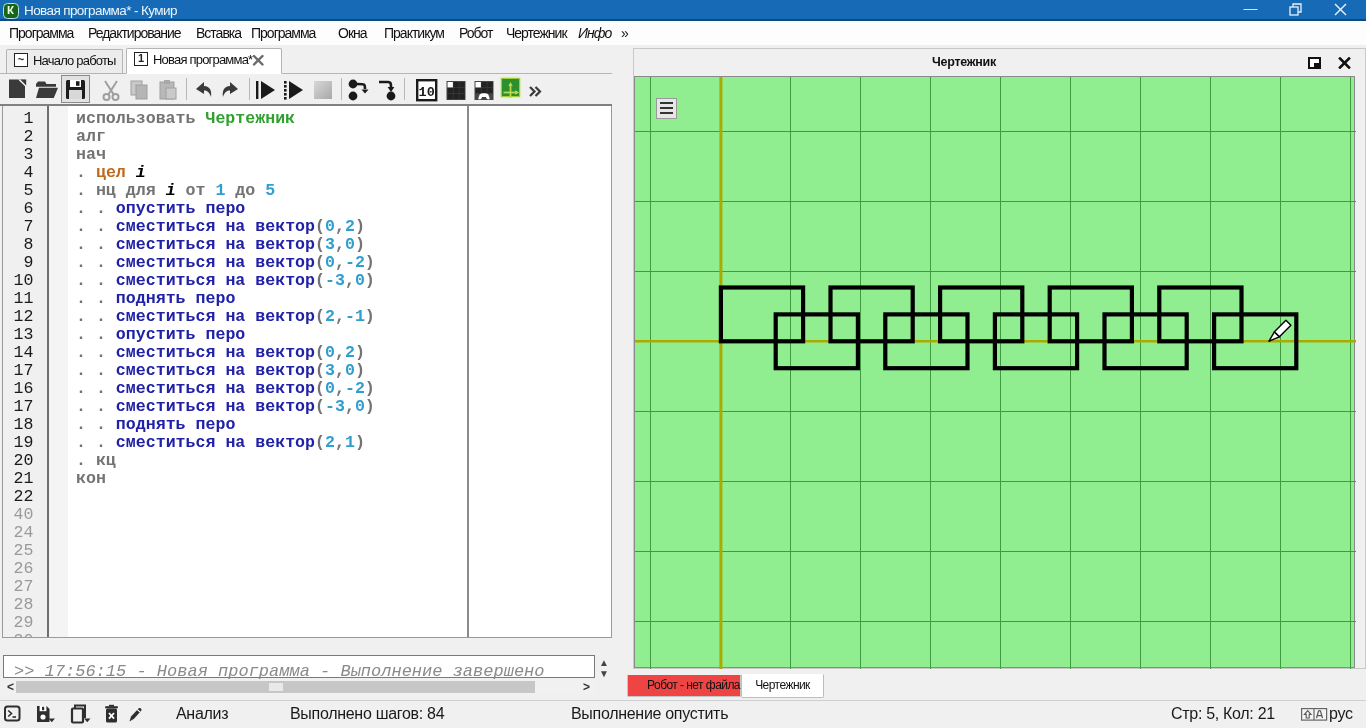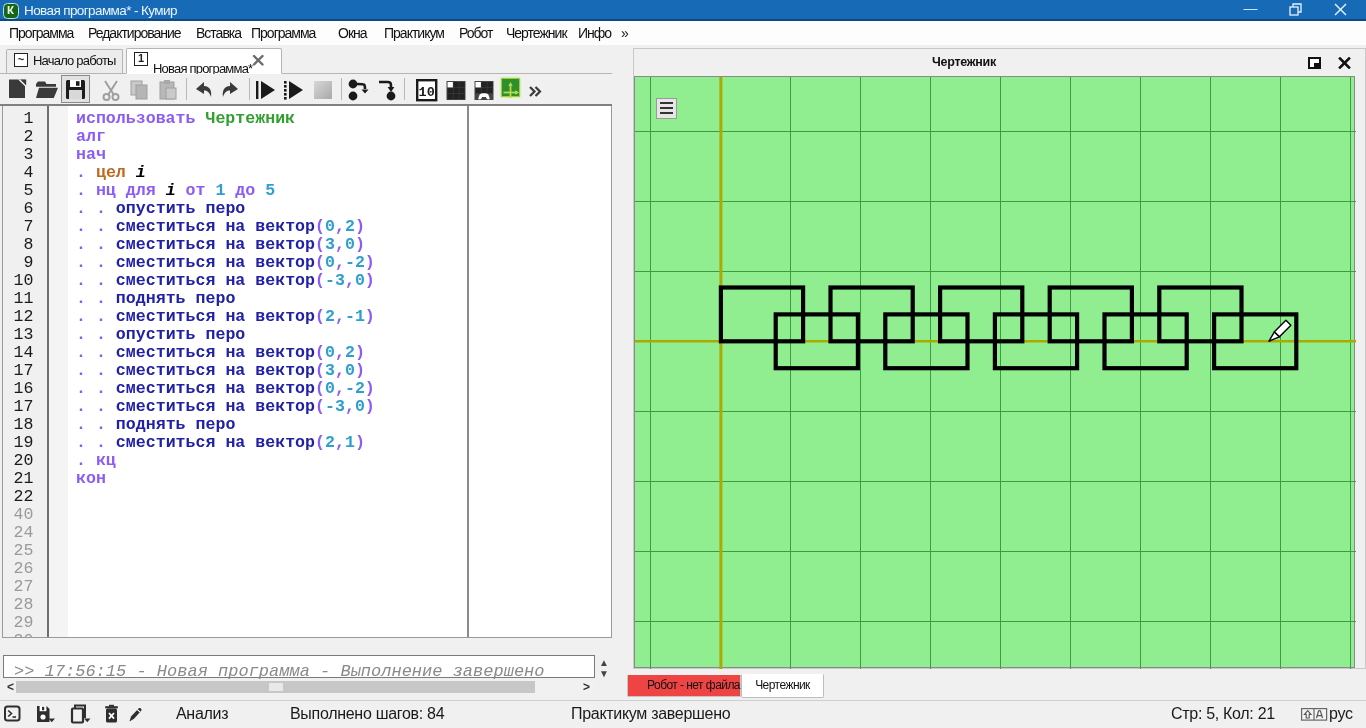--- a/index.html
+++ b/index.html
@@ -38,21 +38,21 @@
 #numbrd { position:absolute; left:44px; top:0; width:2px; height:100%; background:#6e6e6e; }
 #strip  { position:absolute; left:46px; top:0; width:19px; height:100%; background:#f4f4f4; }
 #panesep { position:absolute; left:463.5px; top:0; width:2px; height:100%; background:#8a8a8a; }
 #nums { position:absolute; left:0; top:4.5px; width:30.5px; text-align:right;
   font-family:"Liberation Mono", monospace; font-size:16.6px; color:#1a1a1a; }
 .ln { height:18px; line-height:18px; }
 .ln.dim { color:#9a9a9a; }
 #code { position:absolute; left:73px; top:4.5px; font-family:"Liberation Mono", monospace;
   font-size:16.6px; font-weight:bold; white-space:pre; }
 .cl { height:18px; line-height:18px; }
-.k { color:#8b5cf6;text-align:right; } .g { color:#31a031; } .o { color:#bf6a1f; }
+.k { color:#737373;text-align:right; } .g { color:#31a031; } .o { color:#bf6a1f; }
 .s { color:#2121a8; } .n { color:#2f9fd0; }
 .it { color:#000; font-style:italic; font-weight:bold; }
 
 #console { left:3px; top:655px; width:592px; height:23px; background:#fff; border:1px solid #7a7a7a; }
 #ctext { position:absolute; left:10px; top:5.5px; font-family:"Liberation Mono", monospace;
   font-style:italic; font-size:17px; color:#8a8a8a; white-space:pre; }
 .varr { position:absolute; left:597px; width:14px; height:11px; font-size:10px; color:#444; text-align:center; }
 
 #hscroll { left:3px; top:680px; width:592px; height:14px; background:#f1f1f1; }
 #hthumb { position:absolute; left:13px; top:1px; width:519px; height:12px; background:#c7c7c7; }
@@ -105,31 +105,31 @@
 </div>
 <div class="abs" id="menubar">
   <span class="mi" style="left:9px;">Программа</span>
   <span class="mi" style="left:88px;">Редактирование</span>
   <span class="mi" style="left:196px;">Вставка</span>
   <span class="mi" style="left:251px;">Программа</span>
   <span class="mi" style="left:338px;">Окна</span>
   <span class="mi" style="left:384px;">Практикум</span>
   <span class="mi" style="left:459px;">Робот</span>
   <span class="mi" style="left:506px;">Чертежник</span>
-  <span class="mi" style="left:578px;">Инфо</span>
+  <span class="mi" style="left:578px;font-style:italic;">Инфо</span>
   <span class="mi" style="left:621px;">»</span>
 </div>
 <div class="abs" id="tabbar">
   <div id="tabline"></div>
   <div class="tab1"></div>
   <div class="tab2"></div>
   <div class="tabico" style="left:14px; top:8px;">~</div>
   <span class="tabtxt" style="left:33px; top:8px;">Начало работы</span>
   <div class="tabico" style="left:134px; top:7px;">1</div>
-  <span class="tabtxt" style="left:153px; top:16px;">Новая программа*</span>
+  <span class="tabtxt" style="left:153px; top:7px;">Новая программа*</span>
   <svg class="abs" style="left:252px; top:9px;" width="13" height="13">
     <g stroke="#6b6b6b" stroke-width="2.4" stroke-linecap="round">
       <line x1="2" y1="2" x2="10.5" y2="10.5"></line>
         <line x1="10.5" y1="2" x2="2" y2="10.5"></line>
       </g>
     </svg>
 </div>
 <div class="abs" id="toolbar">
   <div id="tbline"></div>
   <svg class="ti" style="left:6px;" width="24" height="24">
@@ -405,16 +405,16 @@
       <path d="M10.2 5.5 L13.2 8.2" stroke="#fff" stroke-width="1.1" fill="none"></path>
     </svg>
   <svg class="abs" style="left:1301px; top:7px;" width="28" height="14">
       <rect x="0.6" y="0.6" width="25" height="11.5" fill="#f4f4f4" stroke="#666" stroke-width="1.2"></rect>
       <line x1="13" y1="0.6" x2="13" y2="12.1" stroke="#666" stroke-width="1.2"></line>
       <path d="M6.7 2.6 L10 6.4 H8.2 V10 H5.2 V6.4 H3.4 Z" fill="none" stroke="#555" stroke-width="1.1"></path>
       <path d="M15.5 10 L17.5 3.2 C17.8 2.4 19.2 2.4 19.5 3.2 L21.5 10 M16.3 7.6 H20.7" fill="none" stroke="#555" stroke-width="1.2"></path>
     </svg>
   <span class="st" style="left:176px;">Анализ</span>
   <span class="st" style="left:290px;">Выполнено шагов: 84</span>
-  <span class="st" style="left:571px;">Практикум завершено</span>
+  <span class="st" style="left:571px;">Выполнение опустить</span>
   <span class="st" style="left:1171px;">Стр: 5, Кол: 21</span>
   <span class="st" style="left:1329px;">рус</span>
 </div>
 
 </body></html>

